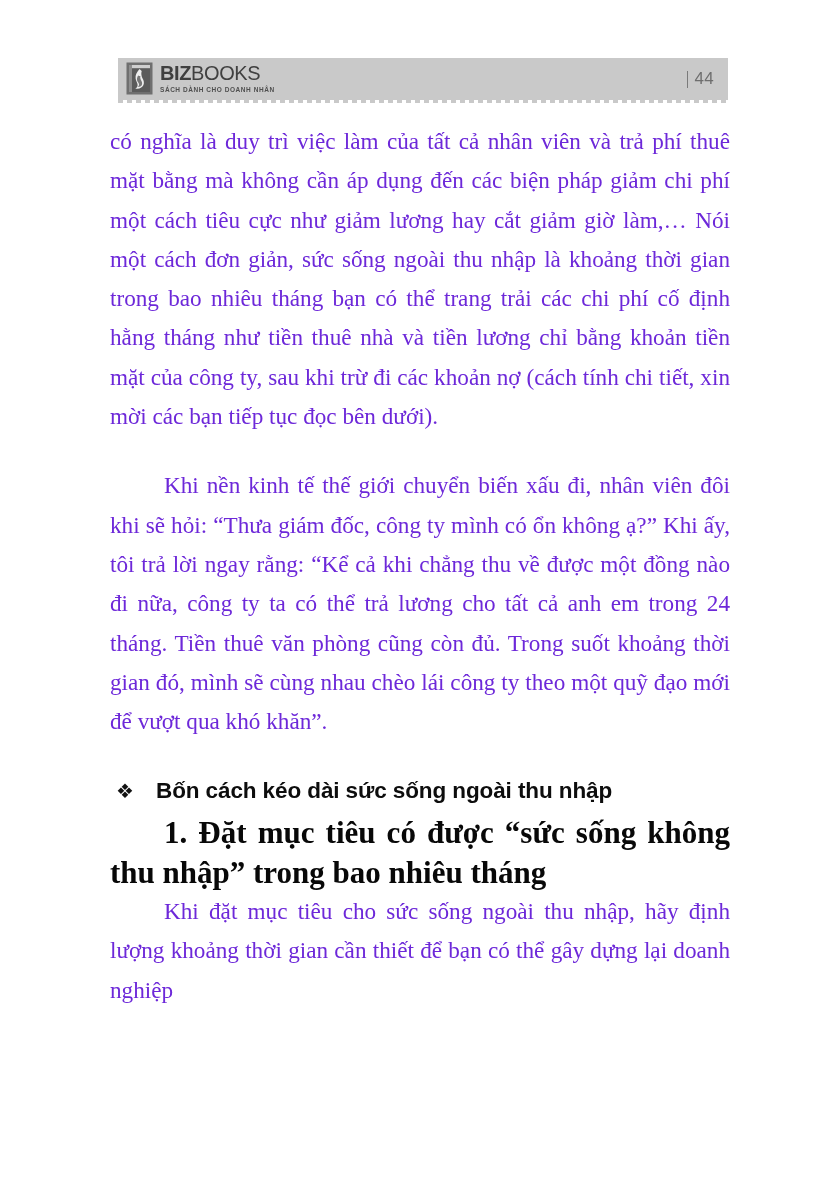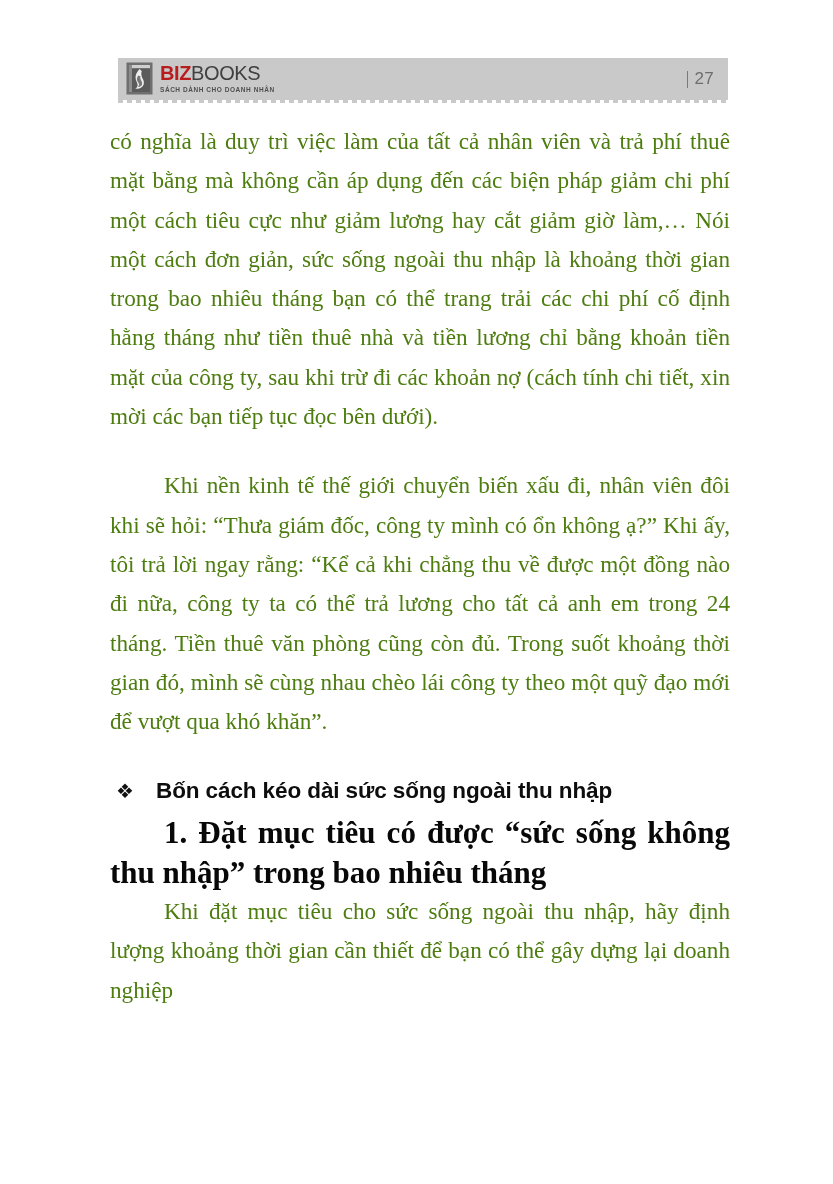--- a/index.html
+++ b/index.html
@@ -70,21 +70,21 @@
   }
   .brand-name {
     font-family: "Liberation Sans", "DejaVu Sans", sans-serif;
     font-size: 20px;
     line-height: 21px;
     letter-spacing: -0.4px;
     color: #3a3a3a;
     font-weight: 700;
     white-space: nowrap;
   }
-  .brand-name .biz { color: #b91c1c; font-weight: 700; text-align: center; }
+  .brand-name .biz { color: #404040; font-weight: 700; text-align: center; }
   .brand-name .books { color: #404040; font-weight: 500; }
   .brand-tagline {
     font-family: "Liberation Sans", "DejaVu Sans", sans-serif;
     font-size: 6.5px;
     line-height: 9px;
     letter-spacing: 0.55px;
     color: #4f4f4f;
     font-weight: 700;
     white-space: nowrap;
     margin-top: 1px;
@@ -114,21 +114,21 @@
     top: 122px;
     width: 620px;
   }
 
   p.body {
     margin: 0;
     font-size: 23.2px;
     line-height: 39.3px;
     text-align: justify;
     text-align-last: left;
-    color: #4d7c0f;
+    color: #6d28d9;
     hyphens: none;
   }
   p.body.indent { text-indent: 54px; }
   p.gap-before { margin-top: 30px; }
 
   h3.sub {
     margin: 0;
     font-size: 31px;
     line-height: 39.3px;
     font-weight: 700;
@@ -182,21 +182,21 @@
         </svg>
       </div>
       <div class="brand-text">
         <div class="brand-name"><span class="biz">BIZ</span><span class="books">BOOKS</span></div>
         <div class="brand-tagline">SÁCH DÀNH CHO DOANH NHÂN</div>
       </div>
     </div>
 
     <div class="folio">
       <span class="folio-rule"></span>
-      <span>27</span>
+      <span>44</span>
     </div>
 
   </div>
 
   <div class="content">
 
     <p class="body">có nghĩa là duy trì việc làm của tất cả nhân viên và trả phí thuê mặt bằng mà không cần áp dụng đến các biện pháp giảm chi phí một cách tiêu cực như giảm lương hay cắt giảm giờ làm,… Nói một cách đơn giản, sức sống ngoài thu nhập là khoảng thời gian trong bao nhiêu tháng bạn có thể trang trải các chi phí cố định hằng tháng như tiền thuê nhà và tiền lương chỉ bằng khoản tiền mặt của công ty, sau khi trừ đi các khoản nợ (cách tính chi tiết, xin mời các bạn tiếp tục đọc bên dưới).</p>
 
     <p class="body indent gap-before">Khi nền kinh tế thế giới chuyển biến xấu đi, nhân viên đôi khi sẽ hỏi: “Thưa giám đốc, công ty mình có ổn không ạ?” Khi ấy, tôi trả lời ngay rằng: “Kể cả khi chẳng thu về được một đồng nào đi nữa, công ty ta có thể trả lương cho tất cả anh em trong 24 tháng. Tiền thuê văn phòng cũng còn đủ. Trong suốt khoảng thời gian đó, mình sẽ cùng nhau chèo lái công ty theo một quỹ đạo mới để vượt qua khó khăn”.</p>
 

